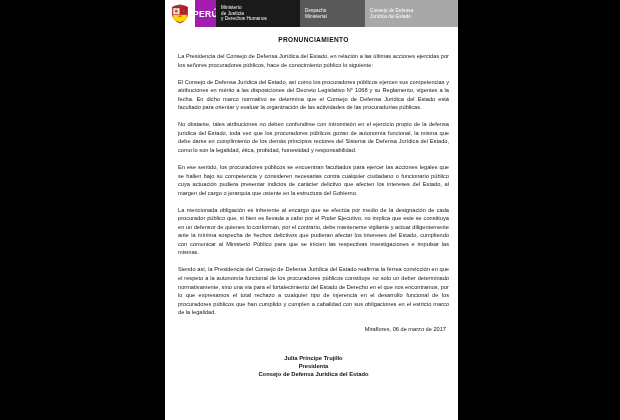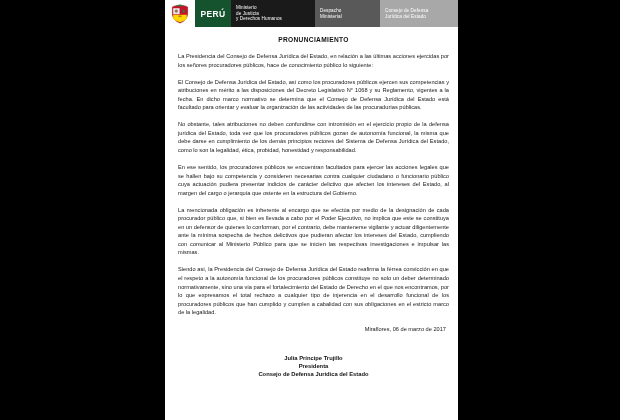--- a/index.html
+++ b/index.html
@@ -42,22 +42,22 @@
     box-sizing: border-box;
     overflow: hidden;
   }
   .seg-crest {
     background: #ffffff;
     width: 30px;
     justify-content: center;
   }
   .crest-svg { display: block; }
   .seg-peru {
-    background: #14532d;
-    width: 36px;
+    background: #a21caf;
+    width: 21px;
     justify-content: center;
   }
   .seg-peru .peru-text {
     color: #ffffff;
     font-size: 8.5px;
     font-weight: bold;
     letter-spacing: 0.3px;
   }
   .seg-min {
     background: #1a1a1a;

